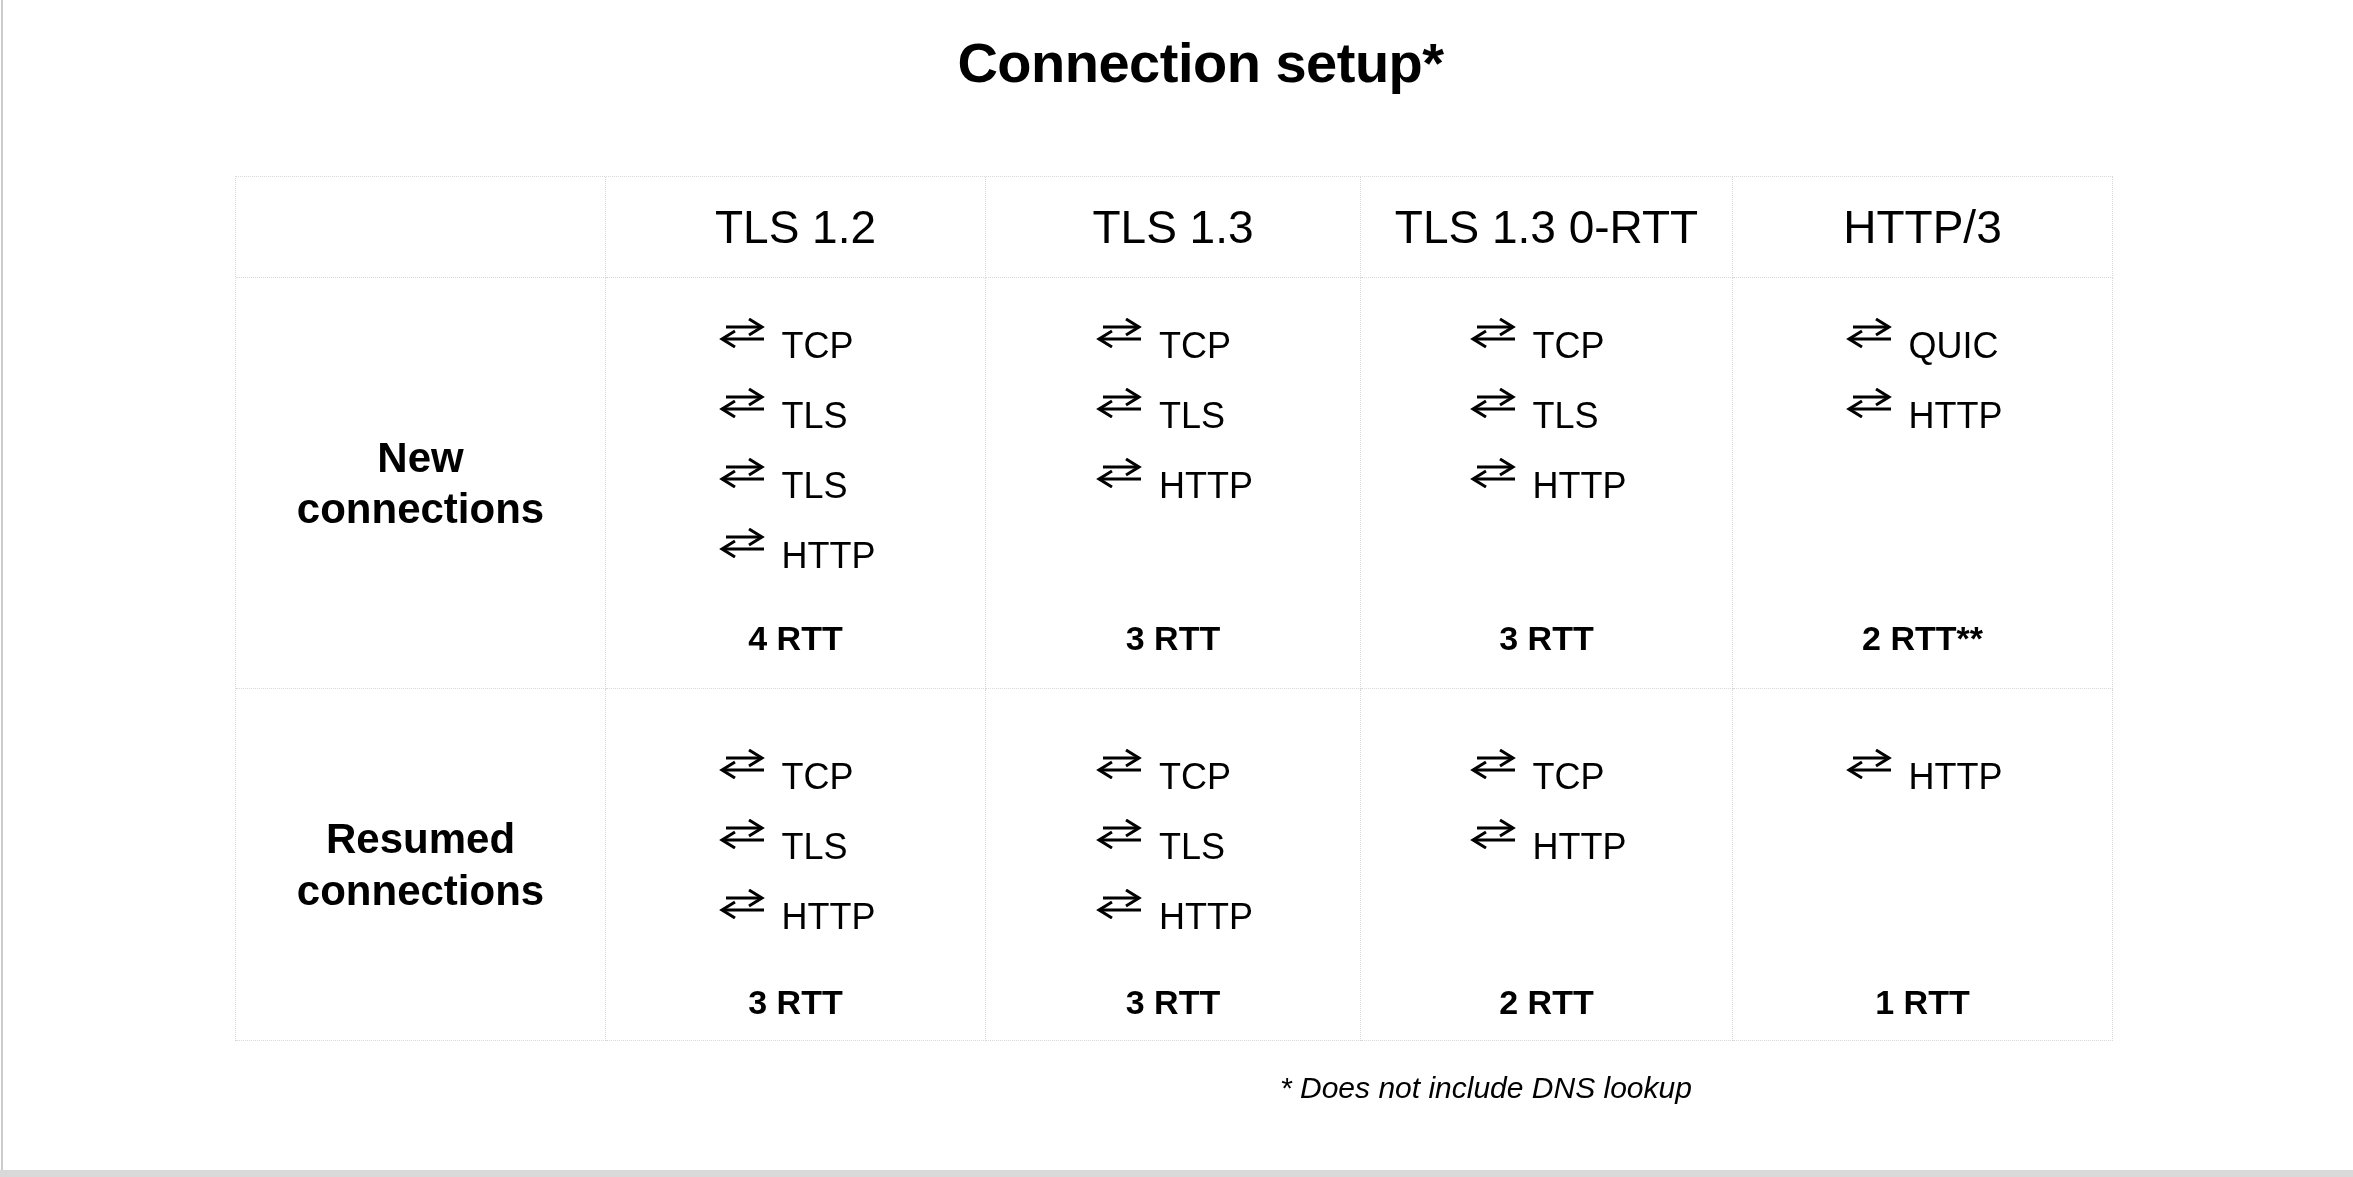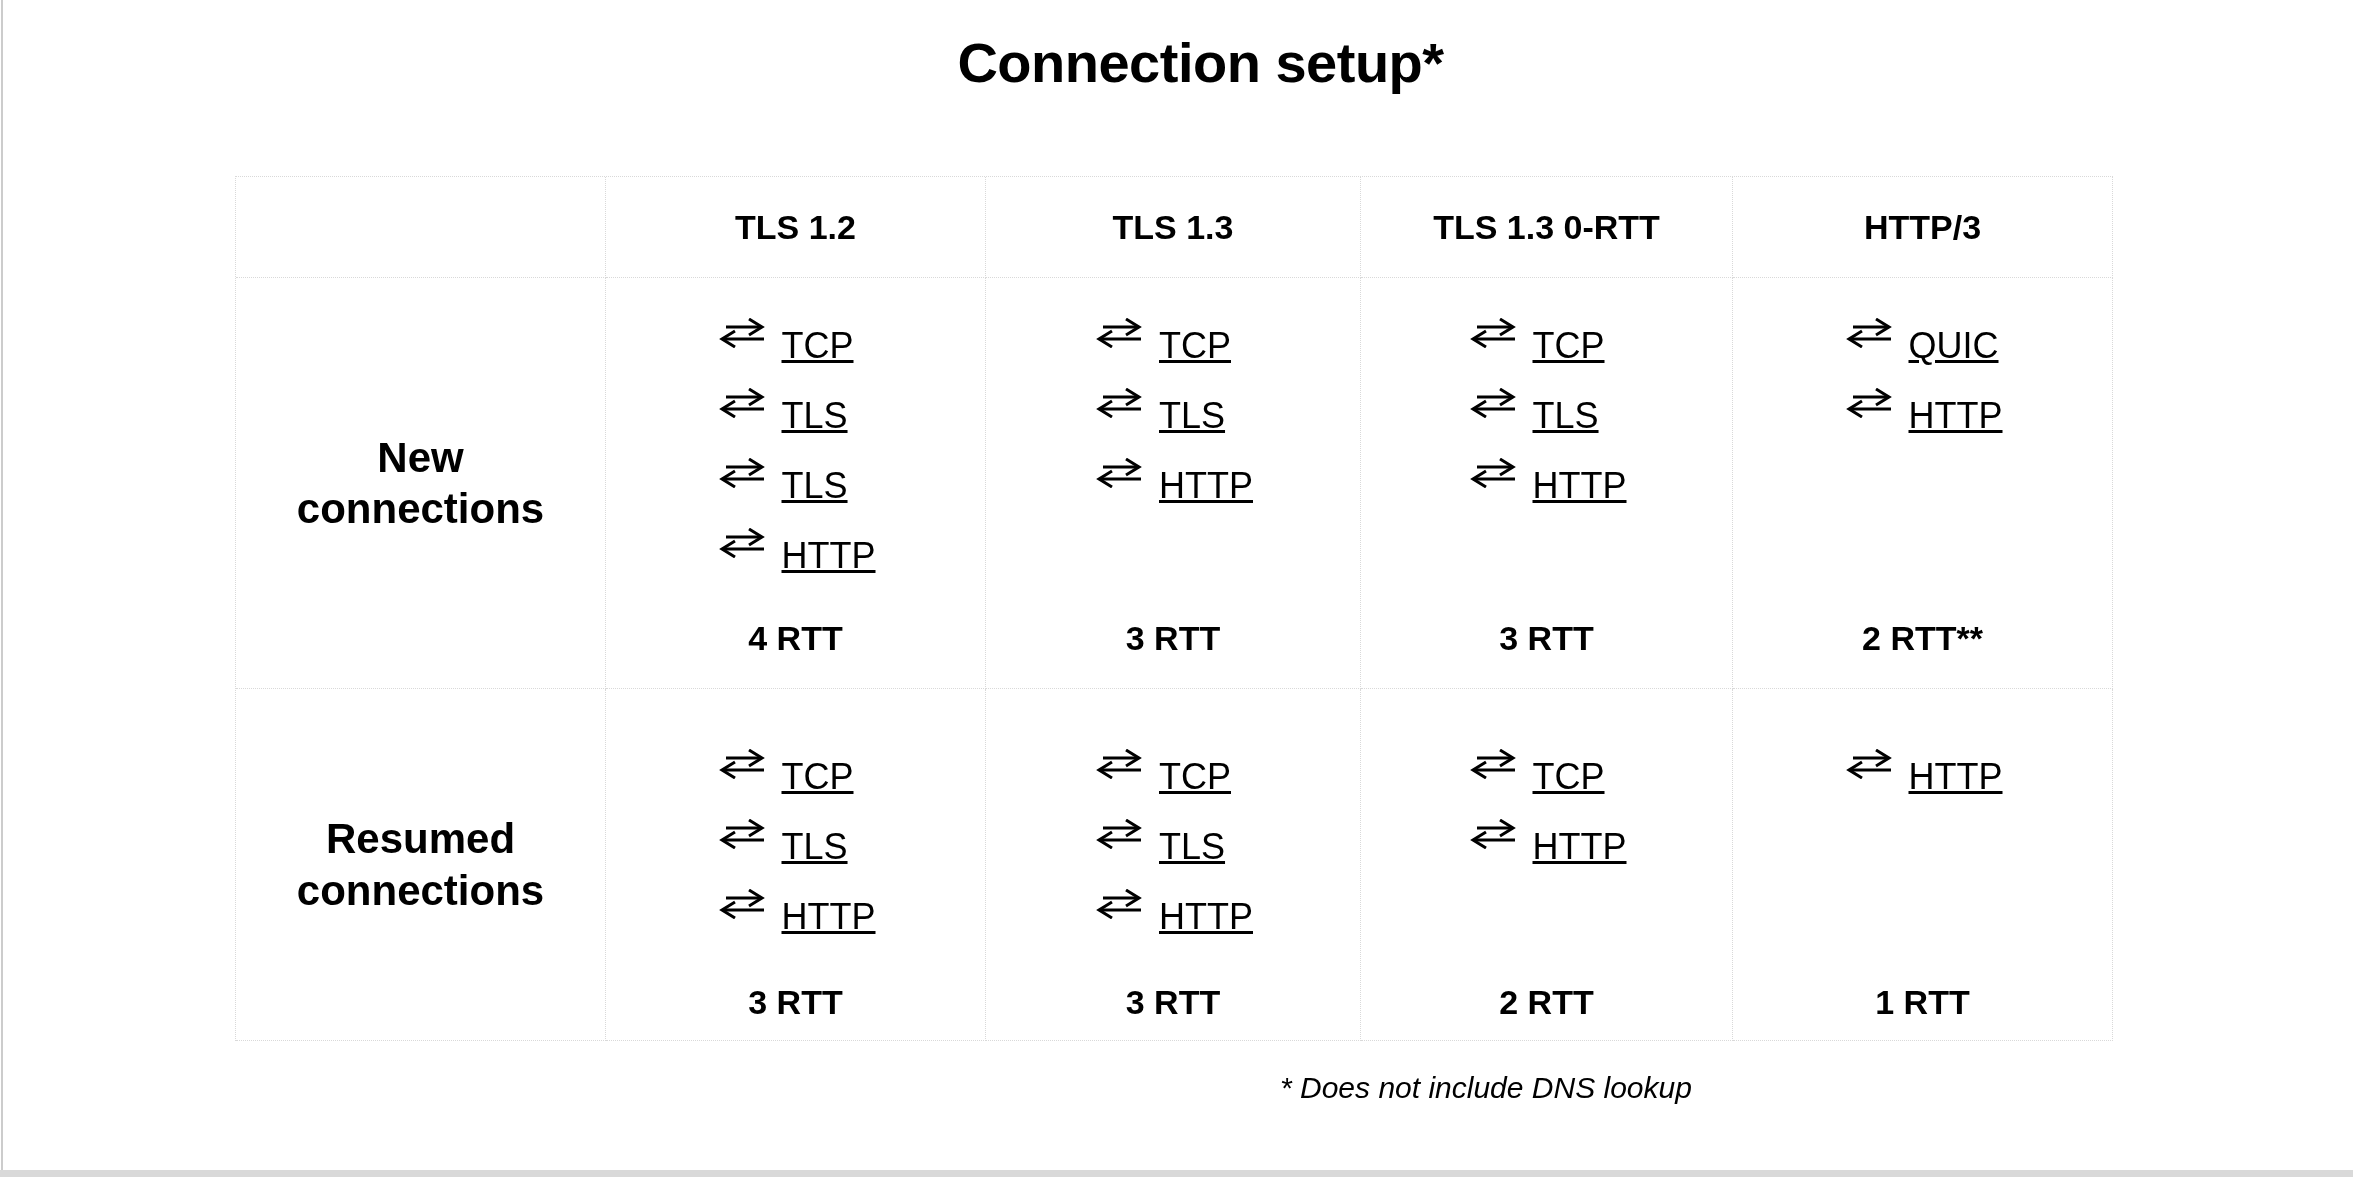--- a/index.html
+++ b/index.html
@@ -25,29 +25,29 @@
     grid-template-rows:101px 411px 352px;
     border-top:1px dotted #d9d9d9;
     border-left:1px dotted #d9d9d9;
   }
   .cell{
     border-right:1px dotted #d9d9d9;
     border-bottom:1px dotted #d9d9d9;
     display:flex;flex-direction:column;align-items:center;
     box-sizing:border-box;
   }
-  .hcell{justify-content:center;font-size:34px;font-weight:700;}
+  .hcell{justify-content:center;font-size:46px;font-weight:400;}
   .labelcell{
     justify-content:center;text-align:center;
     font-size:42px;font-weight:700;line-height:1.22;
     padding:0 40px;
   }
   .steps{display:flex;flex-direction:column;gap:24px;margin-top:40px;}
   .steps.resumed{margin-top:60px;}
-  .step{display:flex;align-items:flex-start;gap:14px;text-decoration:underline;}
+  .step{display:flex;align-items:flex-start;gap:14px;}
   .step svg{width:52px;height:30px;display:block;flex:0 0 auto;}
   .plabel{font-size:36px;line-height:36px;margin-top:10px;white-space:nowrap;}
   .rtt{margin-top:auto;margin-bottom:30px;font-size:34px;font-weight:700;white-space:nowrap;}
   .rtt.resumed{margin-bottom:18px;}
 
   .footnotes{
     position:absolute;left:1280px;top:1070px;
     font-size:30px;line-height:36px;font-style:italic;
   }
   .hidden-defs{position:absolute;width:0;height:0;overflow:hidden;}

